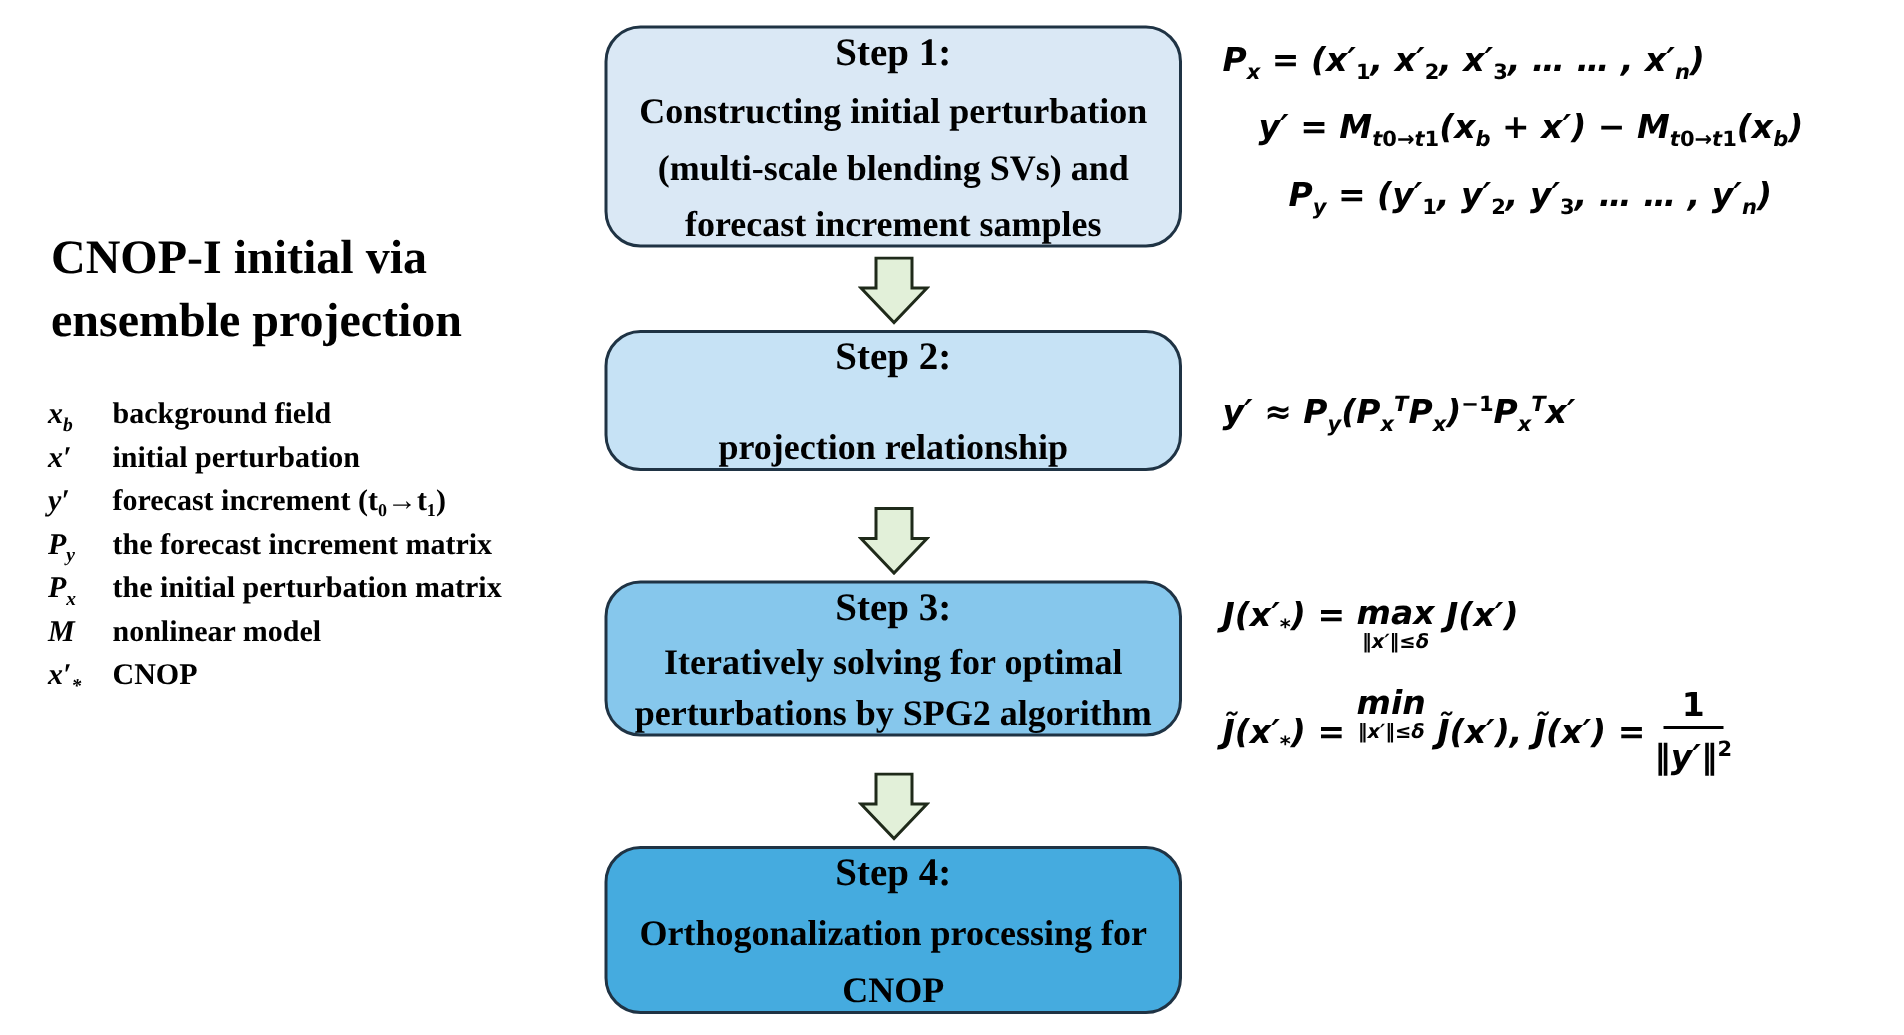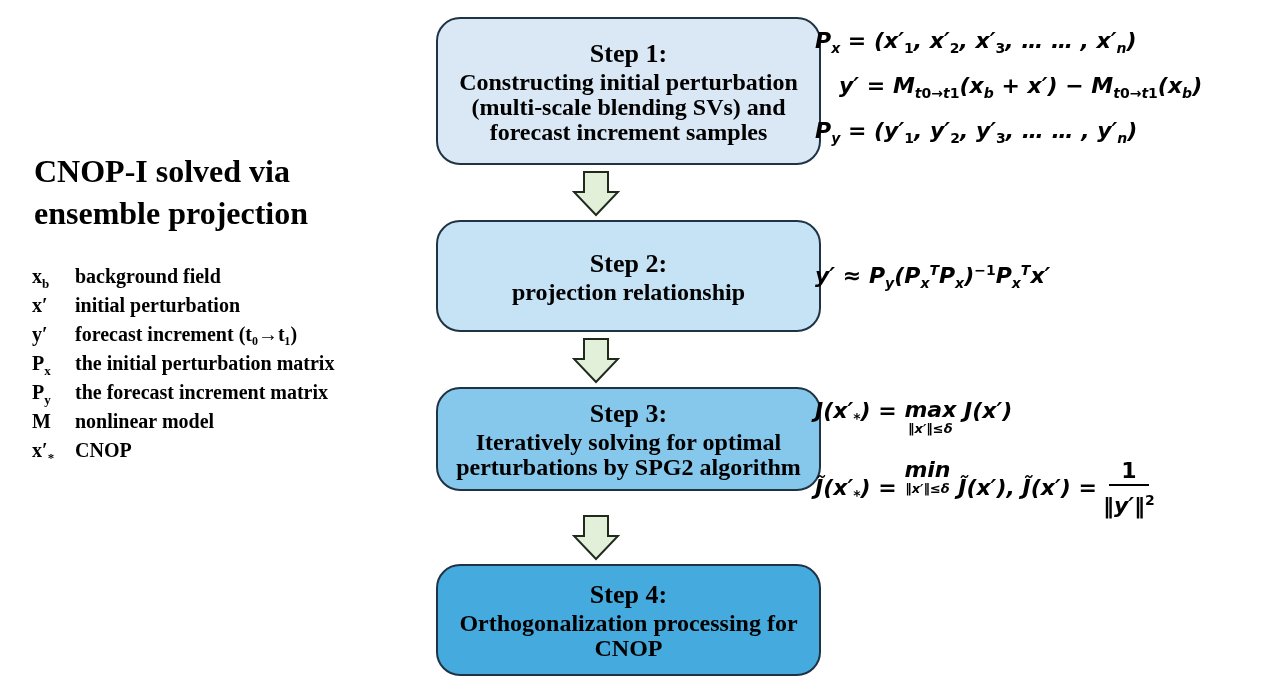--- a/index.html
+++ b/index.html
@@ -1,67 +1,67 @@
 <!DOCTYPE html>
 <html><head>
 <meta charset="utf-8">
 <style>
   html, body { margin:0; padding:0; background:#ffffff; }
   body { width:1269px; height:690px; position:relative; overflow:hidden;
          font-family:"Liberation Serif", "DejaVu Serif", serif; color:#000; }
   .title { position:absolute; left:34px; top:150px; font-weight:bold; font-size:32px; line-height:42px; }
   .legend { position:absolute; left:32px; top:262px; font-weight:bold; font-size:20px; }
   .legend .row { height:29px; line-height:29px; white-space:nowrap; }
-  .legend .sym { display:inline-block; width:38px; }
+  .legend .sym { display:inline-block; width:38px; font-style:italic; }
   .legend .sym sub { font-size:13px; }
   .box { position:absolute; left:403px; width:385px; border:2px solid #1f3344; border-radius:24px;
          box-sizing:border-box; text-align:center; font-weight:bold; display:flex; flex-direction:column;
-         justify-content:center;margin-left:33px; }
+         justify-content:space-between; }
   .box .step { font-size:26px; line-height:32px; }
   .box .desc { font-size:24px; line-height:25px; }
   .arrow { position:absolute; left:572px; width:48px; height:46px; }
   .eq { position:absolute; left:815px; font-family:"DejaVu Sans", sans-serif; font-weight:bold;
         font-style:italic; font-size:22px; white-space:nowrap; }
   .eq sub { font-size:14px; }
   .eq sup { font-size:14px; }
   .eq .up { font-style:normal; }
   .frac { display:inline-flex; flex-direction:column; align-items:center; vertical-align:middle; margin-left:6px; }
   .frac .num { font-style:normal; border-bottom:2px solid #000; padding:0 12px; line-height:26px; }
   .frac .den { line-height:28px; }
   .opwrap { display:inline-flex; flex-direction:column; align-items:center; vertical-align:top; line-height:24px; }
   .opwrap .under { font-size:13px; line-height:14px; }
 </style>
 </head>
 <body>
 
 <div class="title">
-  <div>CNOP-I solved via</div>
+  <div>CNOP-I initial via</div>
   <div>ensemble projection</div>
 </div>
 
 <div class="legend">
   <div class="row">
     <span class="sym"><span>x</span><sub>b</sub></span>
     <span>background field</span>
   </div>
   <div class="row">
     <span class="sym">x′</span>
     <span>initial perturbation</span>
   </div>
   <div class="row">
     <span class="sym">y′</span>
     <span>forecast increment (t₀→t₁)</span>
   </div>
   <div class="row">
+    <span class="sym"><span>P</span><sub>y</sub></span>
+    <span>the forecast increment matrix</span>
+  </div>
+  <div class="row">
     <span class="sym"><span>P</span><sub>x</sub></span>
     <span>the initial perturbation matrix</span>
-  </div>
-  <div class="row">
-    <span class="sym"><span>P</span><sub>y</sub></span>
-    <span>the forecast increment matrix</span>
   </div>
   <div class="row">
     <span class="sym">M</span>
     <span>nonlinear model</span>
   </div>
   <div class="row">
     <span class="sym"><span>x′</span><sub>*</sub></span>
     <span>CNOP</span>
   </div>
 </div>
@@ -70,21 +70,21 @@
   <div class="step">Step 1:</div>
   <div class="desc">Constructing initial perturbation</div>
   <div class="desc">(multi-scale blending SVs) and</div>
   <div class="desc">forecast increment samples</div>
 </div>
 
 <svg class="arrow" style="top:171px;" viewBox="0 0 48 46">
   <polygon class="arrow-fill" points="12,1 36,1 36,21 46,21 24,44 2,21 12,21" stroke="#1f2a1a" stroke-width="2" fill="#e2f0d9"></polygon>
 </svg>
 
-<div class="box" id="box2" style="top: 220px; height: 112px; background: rgb(198, 226, 245);">
+<div class="box" id="box2" style="top: 220px; height: 94px; background: rgb(198, 226, 245);">
   <div class="step">Step 2:</div>
   <div class="desc">projection relationship</div>
 </div>
 
 <svg class="arrow" style="top:338px;" viewBox="0 0 48 46">
   <polygon class="arrow-fill" points="12,1 36,1 36,21 46,21 24,44 2,21 12,21" stroke="#1f2a1a" stroke-width="2" fill="#e2f0d9"></polygon>
 </svg>
 
 <div class="box" id="box3" style="top: 387px; height: 104px; background: rgb(134, 199, 236);">
   <div class="step">Step 3:</div>
@@ -101,21 +101,21 @@
   <div class="desc">Orthogonalization processing for</div>
   <div class="desc">CNOP</div>
 </div>
 
 <div class="eq" style="top:28px;">
   <span>P<sub>x</sub> <span class="up">=</span> (x′<sub class="up">1</sub>, x′<sub class="up">2</sub>, x′<sub class="up">3</sub>, … … , x′<sub>n</sub>)</span>
 </div>
 <div class="eq" style="top:73px;margin-left:24px;">
   <span>y′ <span class="up">=</span> M<sub>t<span class="up">0</span>→t<span class="up">1</span></sub>(x<sub>b</sub> <span class="up">+</span> x′) <span class="up">−</span> M<sub>t<span class="up">0</span>→t<span class="up">1</span></sub>(x<sub>b</sub>)</span>
 </div>
-<div class="eq" style="top:118px;">
+<div class="eq" style="top:118px;margin-left:44px;">
   <span>P<sub>y</sub> <span class="up">=</span> (y′<sub class="up">1</sub>, y′<sub class="up">2</sub>, y′<sub class="up">3</sub>, … … , y′<sub>n</sub>)</span>
 </div>
 <div class="eq" style="top:262px;text-align:center;">
   <span>y′ <span class="up">≈</span> P<sub>y</sub>(P<sub>x</sub><sup>T</sup>P<sub>x</sub>)<sup class="up">−1</sup>P<sub>x</sub><sup>T</sup>x′</span>
 </div>
 <div class="eq" style="top:398px;">
   <span>J(x′<sub>*</sub>) <span class="up">=</span> <span class="opwrap">
         <span>max</span>
         <span class="under">‖x′‖≤δ</span>
       </span> J(x′)</span>

